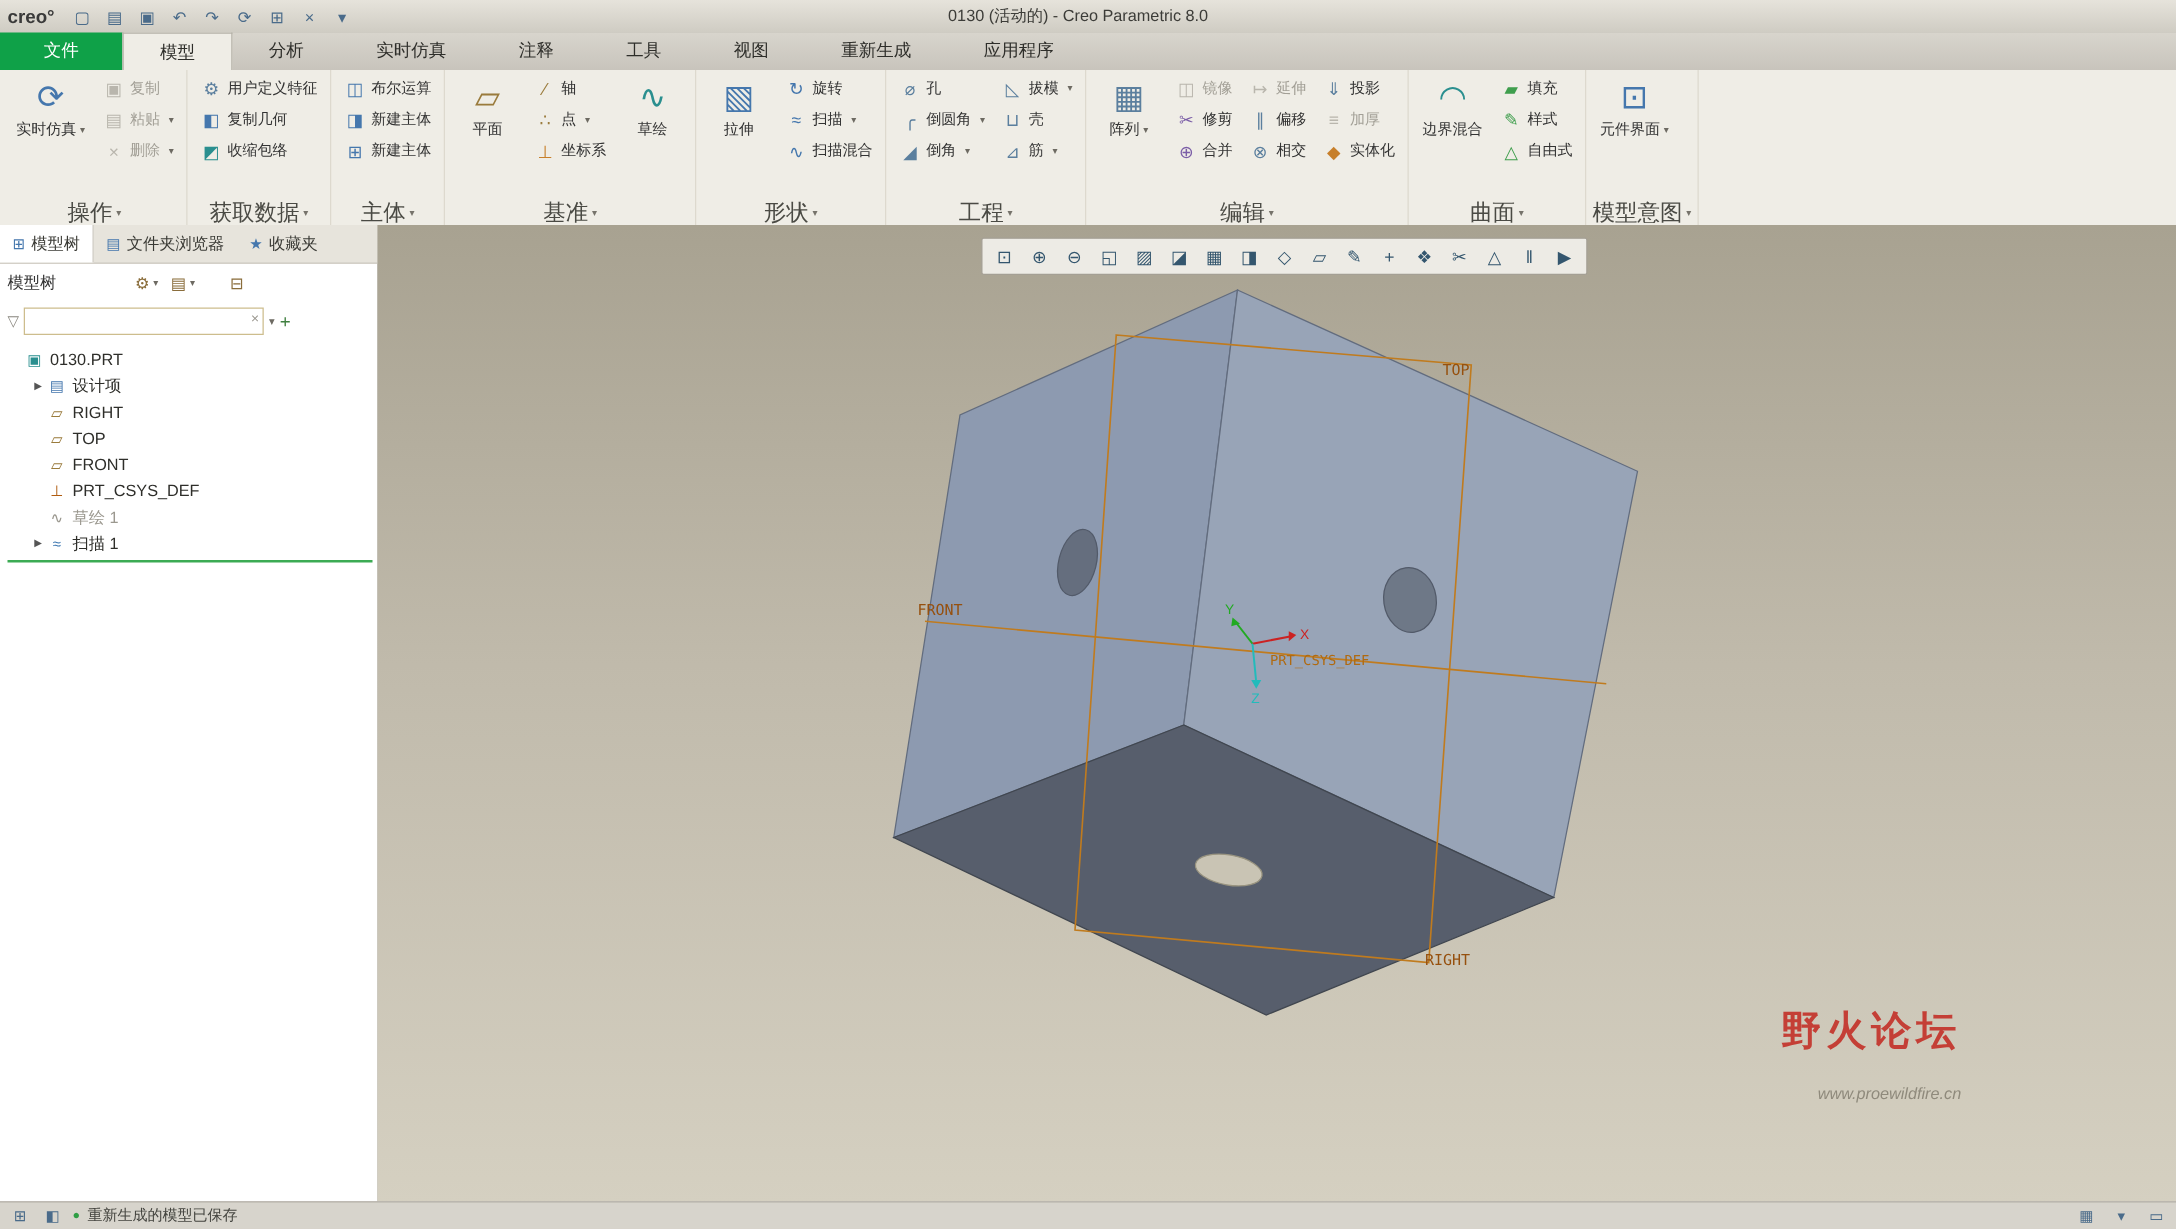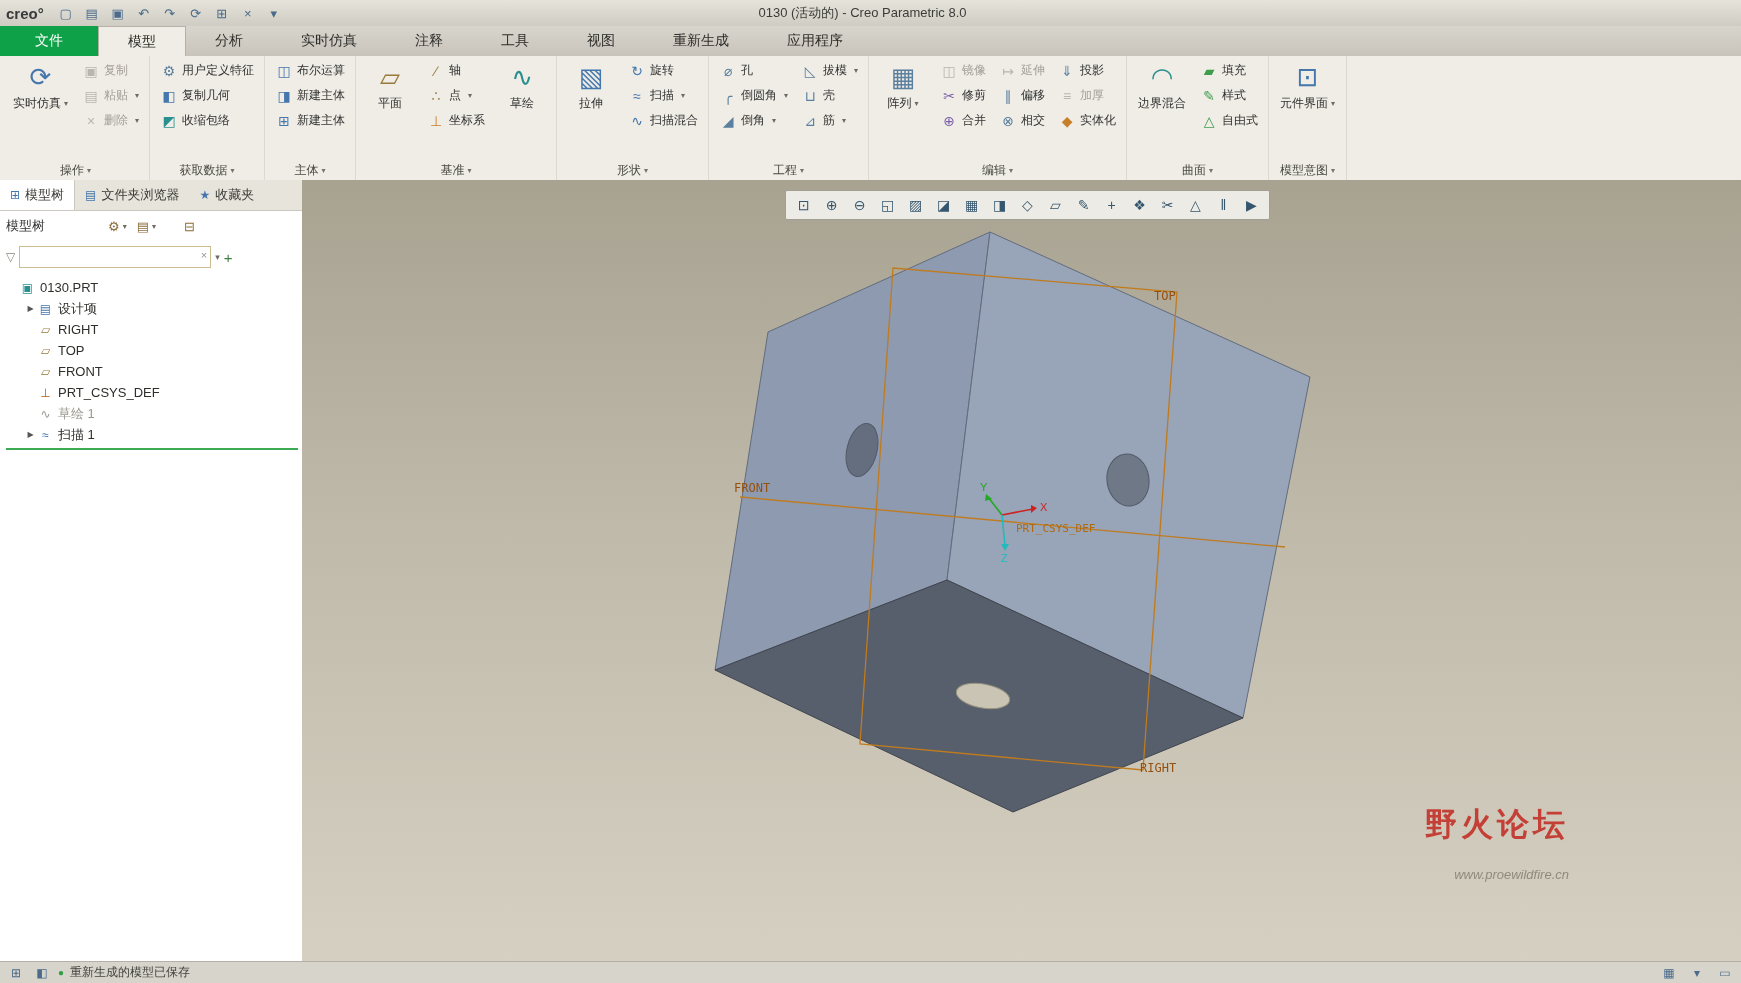--- a/index.html
+++ b/index.html
@@ -23,21 +23,21 @@
     background:linear-gradient(#d8d5cd,#c8c4bc);display:flex;align-items:stretch;}
   .tab{display:flex;align-items:center;padding:0 29px;font-size:14px;color:#2e2e2a;cursor:default;}
   .tab.file-tab{background:#0fa148;color:#fff;min-width:40px;justify-content:center;}
   .tab.active{background:#efede6;border:1px solid #b5b1a8;border-bottom:none;}
   
   .ribbon{position:absolute;top:56px;left:0;right:0;height:124px;background:#efede6;
     border-bottom:1px solid #c2beb4;display:flex;align-items:stretch;padding-left:2px;}
   .rgroup{display:flex;flex-direction:column;border-right:1px solid #ddd9ce;padding:2px 5px 0;}
   .rgroup-body{flex:1;display:flex;align-items:flex-start;gap:3px;}
   .rgroup-label{height:20px;display:flex;align-items:center;justify-content:center;
-    font-size:12px;color:#4a4a44;cursor:default;}
+    font-size:18px;color:#4a4a44;cursor:default;}
   .rgroup-label::after{content:"▾";font-size:8px;color:#76736b;margin-left:3px;}
   .col{display:flex;flex-direction:column;}
   .bigbtn{display:flex;flex-direction:column;align-items:center;padding:3px 6px 0;
     min-width:46px;border-radius:3px;cursor:default;}
   .bigbtn .ric{font-size:26px;line-height:32px;height:34px;}
   .rlab{font-size:12px;color:#333;white-space:nowrap;display:flex;align-items:center;}
   .smbtn{display:flex;align-items:center;height:25px;padding:0 5px;font-size:12px;
     color:#333;gap:4px;border-radius:2px;white-space:nowrap;cursor:default;}
   .smbtn .ric{width:18px;text-align:center;font-size:14px;line-height:16px;}
   .dd::after{content:"▾";font-size:8px;color:#6d6a62;margin-left:3px;}

